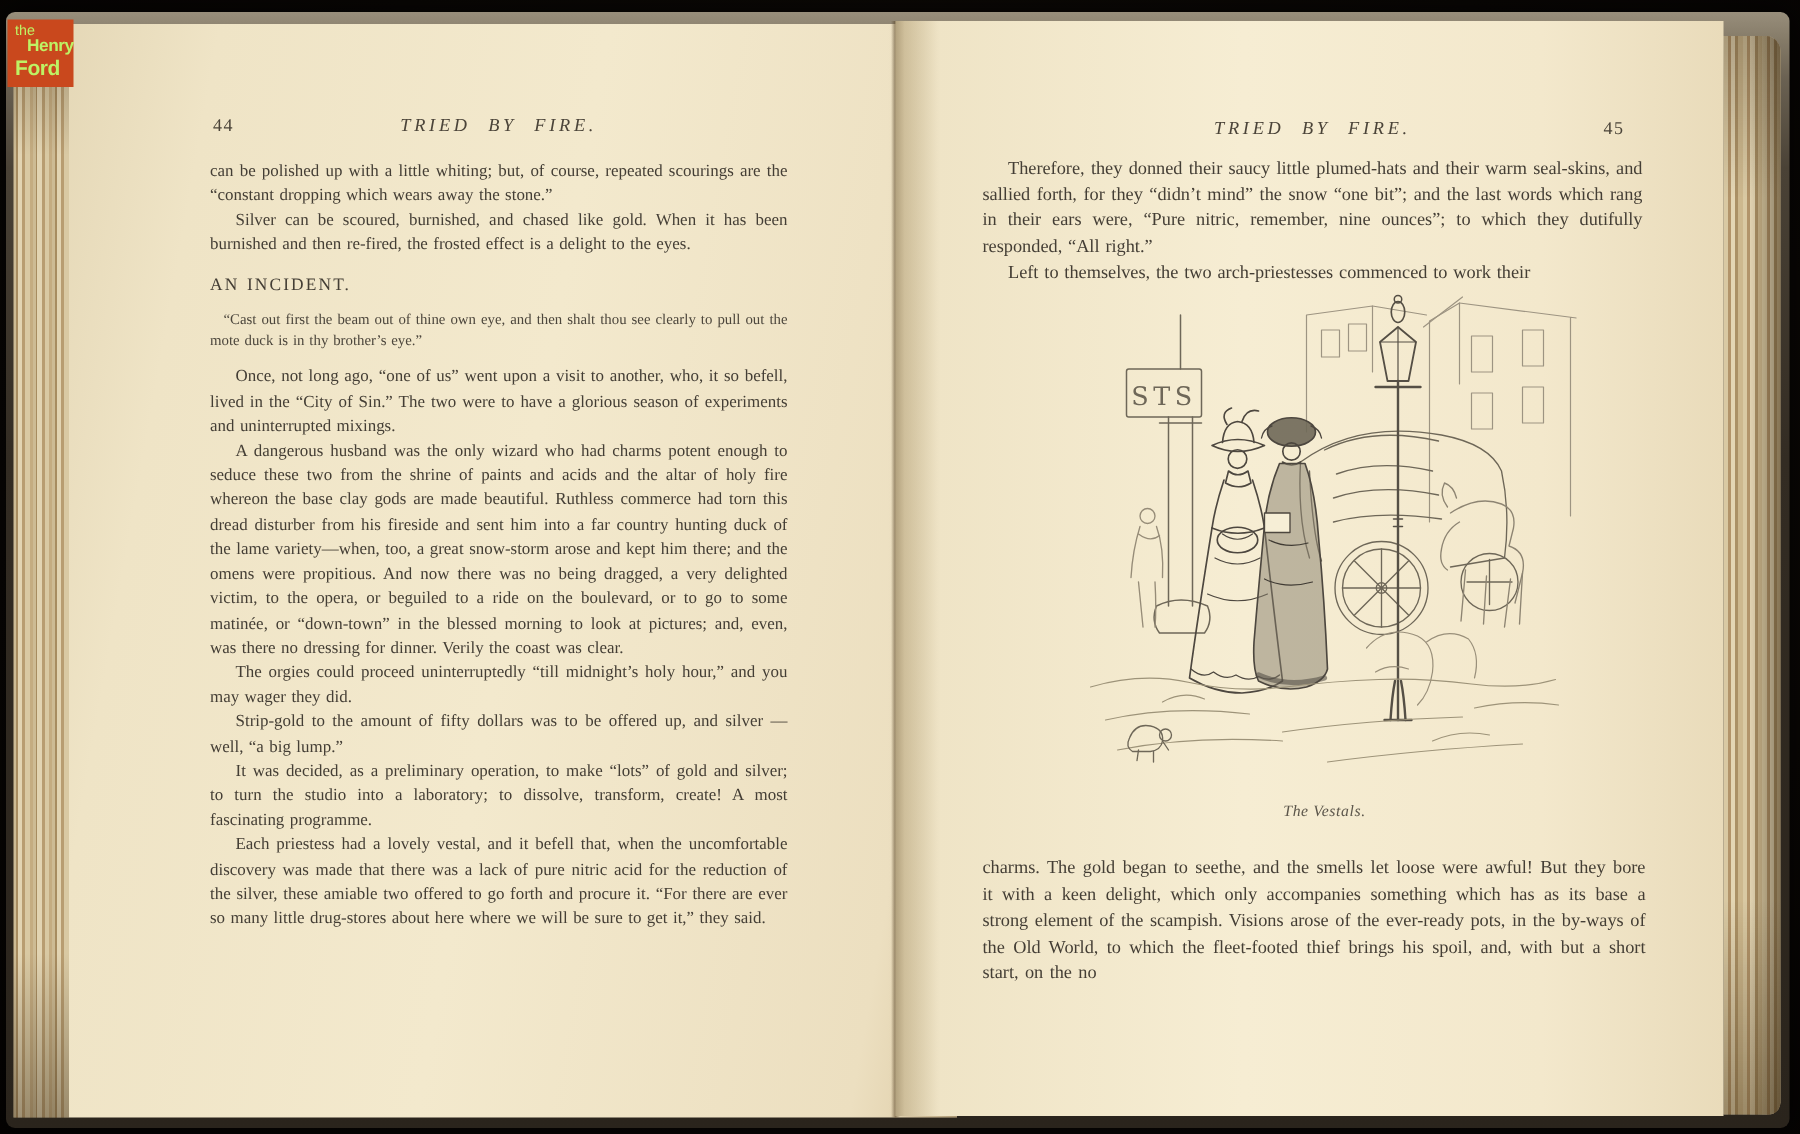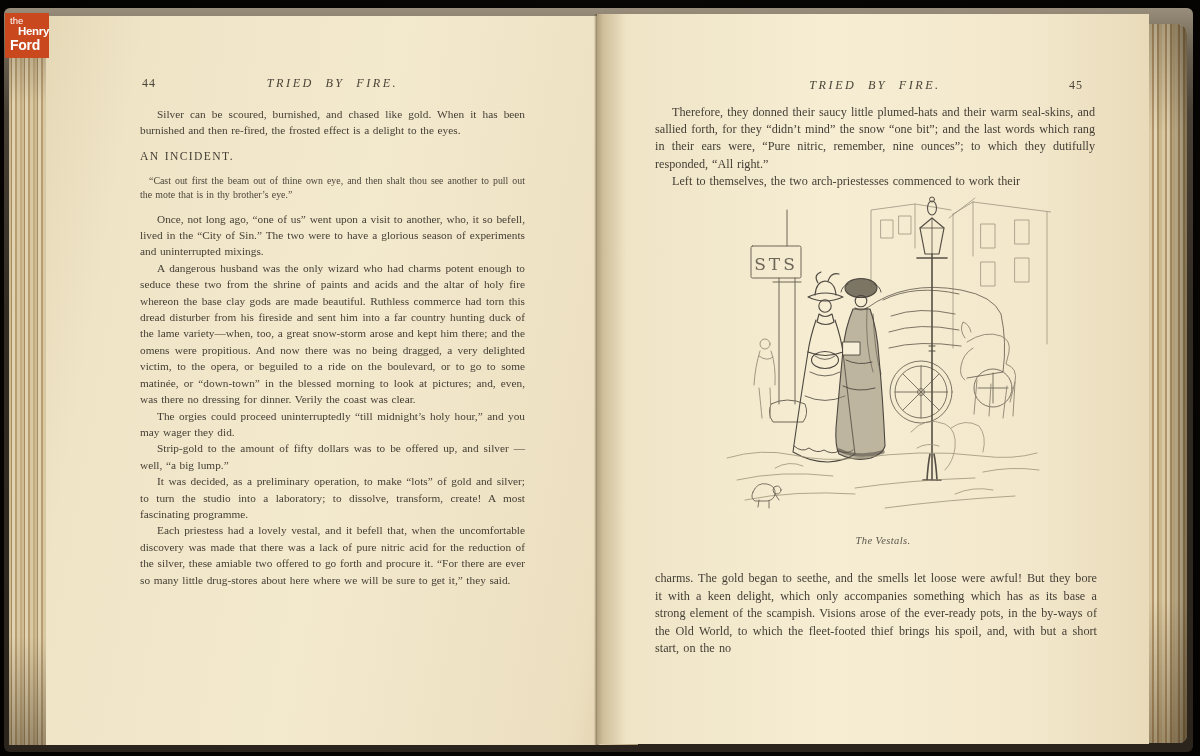--- a/index.html
+++ b/index.html
@@ -51,42 +51,43 @@
   .body-rb{left:58px;top:556px;width:442px;font-size:12.2px;line-height:17.6px;word-spacing:.1em;}
   p{margin:0;text-indent:17px;}
   p.noindent{text-indent:0;}
   .section-head{font-size:11.6px;letter-spacing:1.4px;margin:10px 0 9px;color:#443e35;}
   .epigraph{font-size:9.9px;line-height:14.2px;margin:0 0 8px;text-indent:9px;color:#4c463c;}
   
   .illus{position:absolute;left:116px;top:182px;width:340px;text-align:center;}
   .illus-caption{margin-top:5px;font-style:italic;font-size:10.5px;color:#5c564b;letter-spacing:.4px;}
   
   .hf-logo{position:absolute;left:5px;top:13px;width:44px;height:45px;box-sizing:border-box;
-    background:#c9481d;color:#ffffff;font-family:"Liberation Sans",sans-serif;padding:3px 0 0 3px;line-height:1;}
+    background:#c9481d;color:#bef264;font-family:"Liberation Sans",sans-serif;padding:3px 0 0 3px;line-height:1;}
   .hf-logo .l1{display:block;font-size:9.5px;margin:0 0 0 2px;}
   .hf-logo .l2{display:block;font-size:11.5px;font-weight:bold;margin:0 0 0 10px;letter-spacing:-.3px;}
   .hf-logo .l3{display:block;font-size:14px;font-weight:bold;margin:1px 0 0 2px;letter-spacing:-.3px;}
 </style>
 </head>
 <body>
 
 <div class="photo">
   <div class="cover"></div>
   <div class="edge-left"></div>
   <div class="edge-right"></div>
 
   <div class="page page-left">
     <div class="hdr hdr-left">
       <span class="pnum pnum-left">44</span>
       <span class="runtitle">TRIED BY FIRE.</span>
     </div>
     <div class="body body-l">
+      <p class="noindent">can be polished up with a little whiting; but, of course, repeated scourings are the “constant dropping which wears away the stone.”</p>
       <p>Silver can be scoured, burnished, and chased like gold.  When it has been burnished and then re-fired, the frosted effect is a delight to the eyes.</p>
       <div class="section-head">AN INCIDENT.</div>
-      <p class="epigraph">“Cast out first the beam out of thine own eye, and then shalt thou see another to pull out the mote that is in thy brother’s eye.”</p>
+      <p class="epigraph">“Cast out first the beam out of thine own eye, and then shalt thou see clearly to pull out the mote duck is in thy brother’s eye.”</p>
       <p>Once, not long ago, “one of us” went upon a visit to another, who, it so befell, lived in the “City of Sin.”  The two were to have a glorious season of experiments and uninterrupted mixings.</p>
       <p>A dangerous husband was the only wizard who had charms potent enough to seduce these two from the shrine of paints and acids and the altar of holy fire whereon the base clay gods are made beautiful.  Ruthless commerce had torn this dread disturber from his fireside and sent him into a far country hunting duck of the lame variety—when, too, a great snow-storm arose and kept him there; and the omens were propitious.  And now there was no being dragged, a very delighted victim, to the opera, or beguiled to a ride on the boulevard, or to go to some matinée, or “down-town” in the blessed morning to look at pictures; and, even, was there no dressing for dinner.  Verily the coast was clear.</p>
       <p>The orgies could proceed uninterruptedly “till midnight’s holy hour,” and you may wager they did.</p>
       <p>Strip-gold to the amount of fifty dollars was to be offered up, and silver —well, “a big lump.”</p>
       <p>It was decided, as a preliminary operation, to make “lots” of gold and silver; to turn the studio into a laboratory; to dissolve, transform, create! A most fascinating programme.</p>
       <p>Each priestess had a lovely vestal, and it befell that, when the uncomfortable discovery was made that there was a lack of pure nitric acid for the reduction of the silver, these amiable two offered to go forth and procure it.  “For there are ever so many little drug-stores about here where we will be sure to get it,” they said.</p>
     </div>
   </div>
 
   <div class="gutter"></div>

